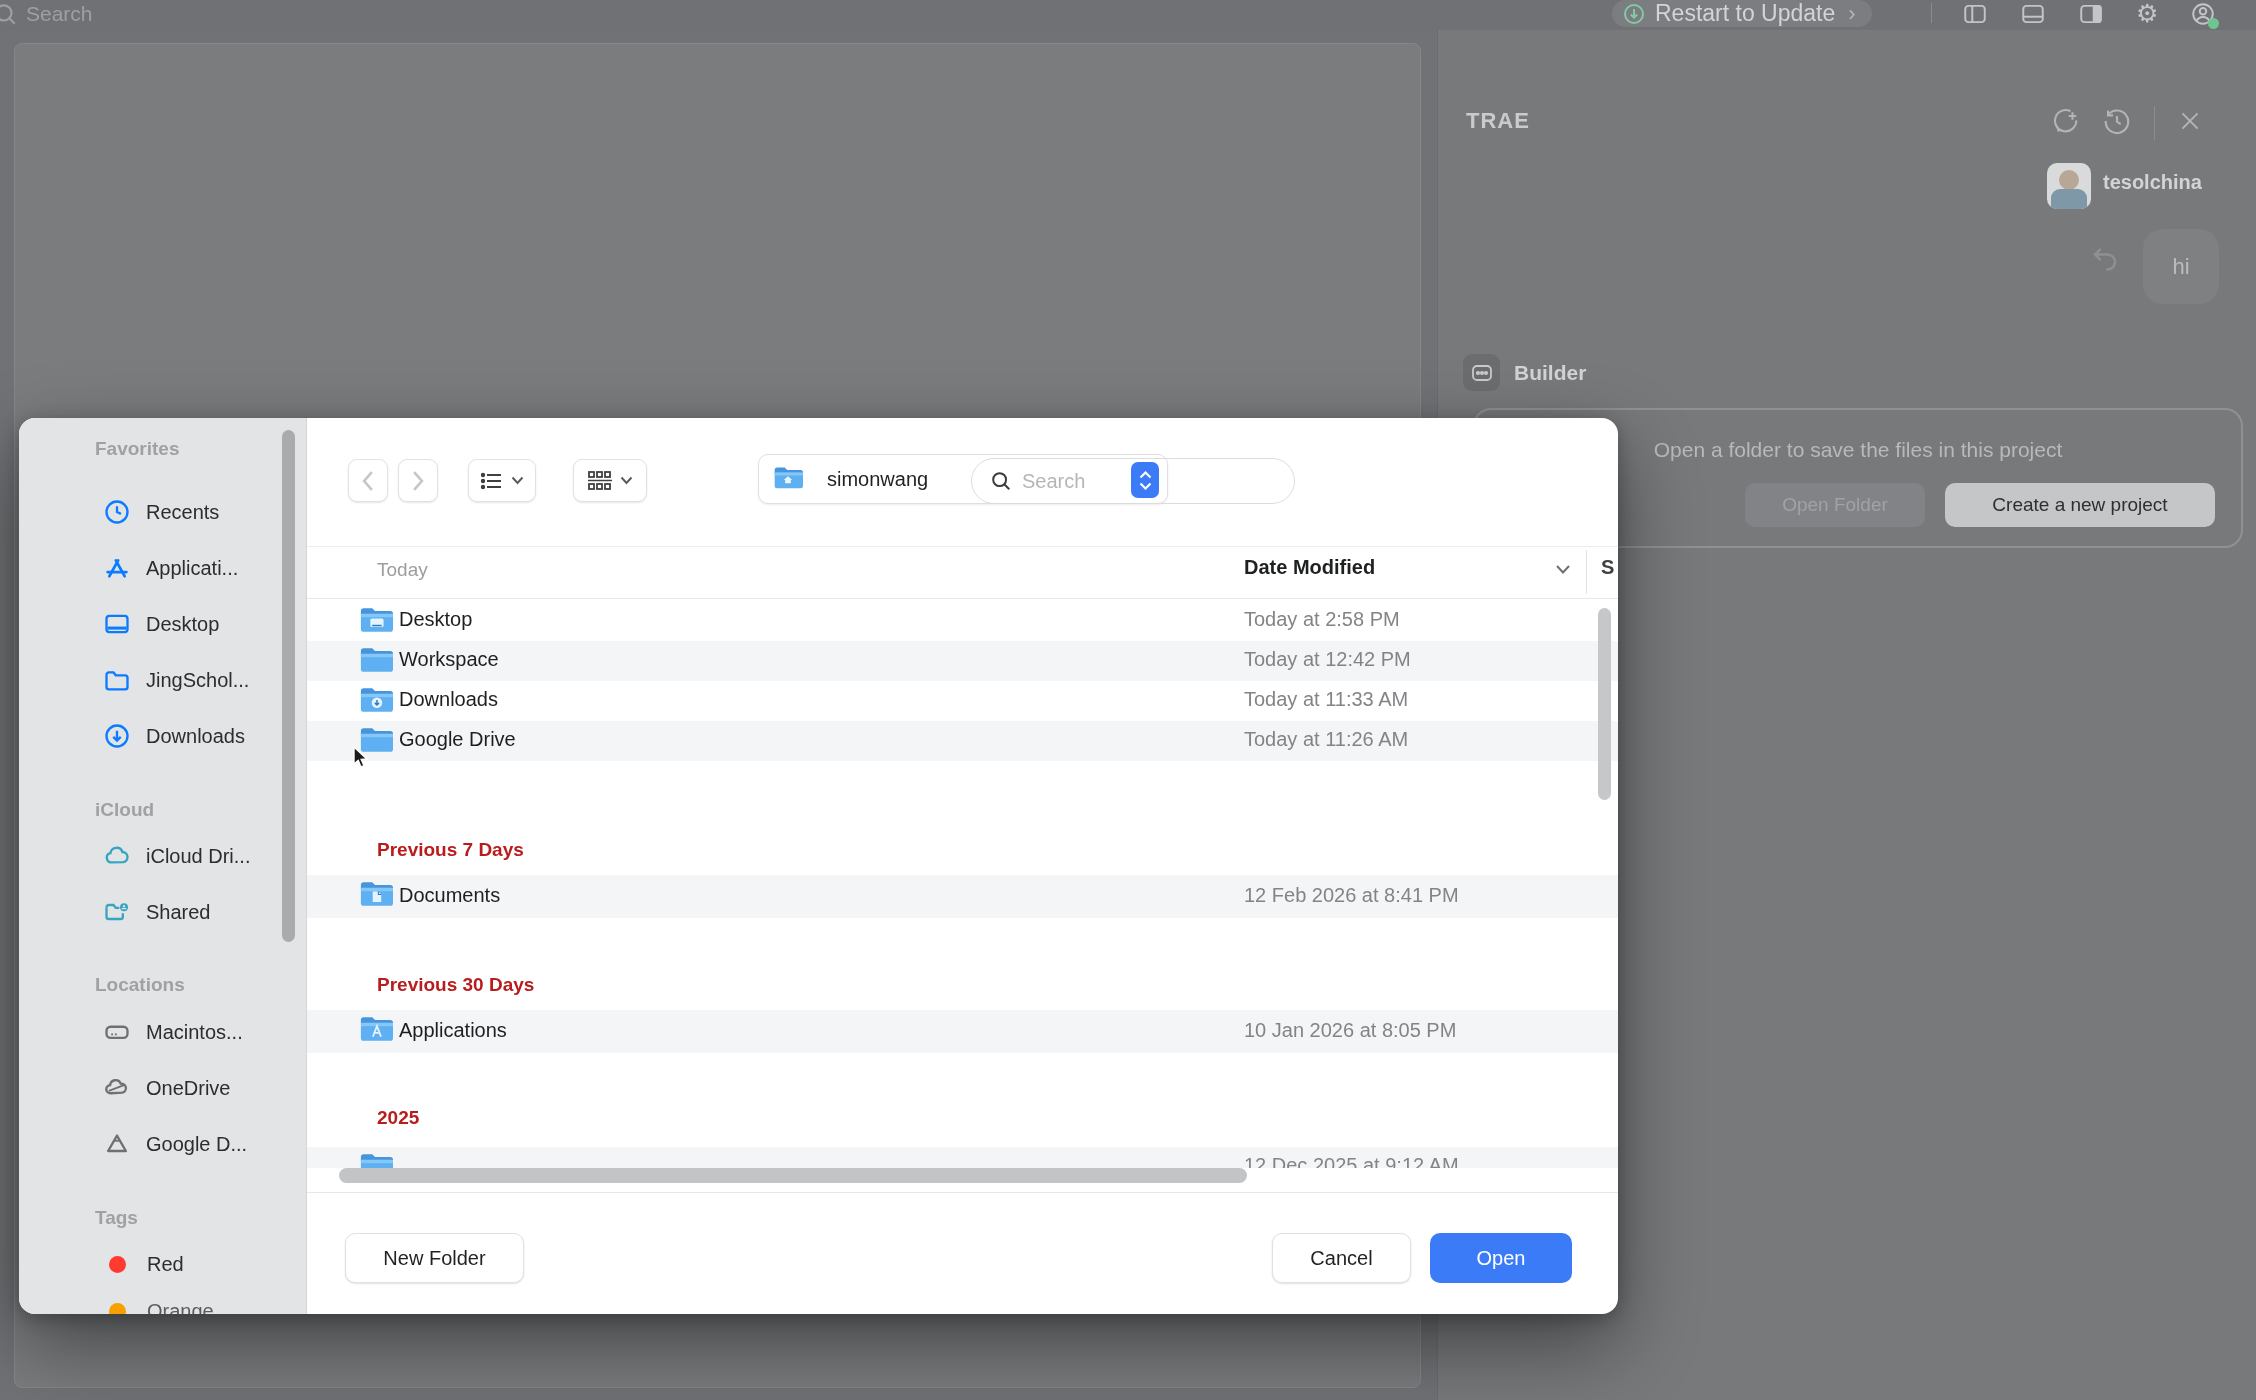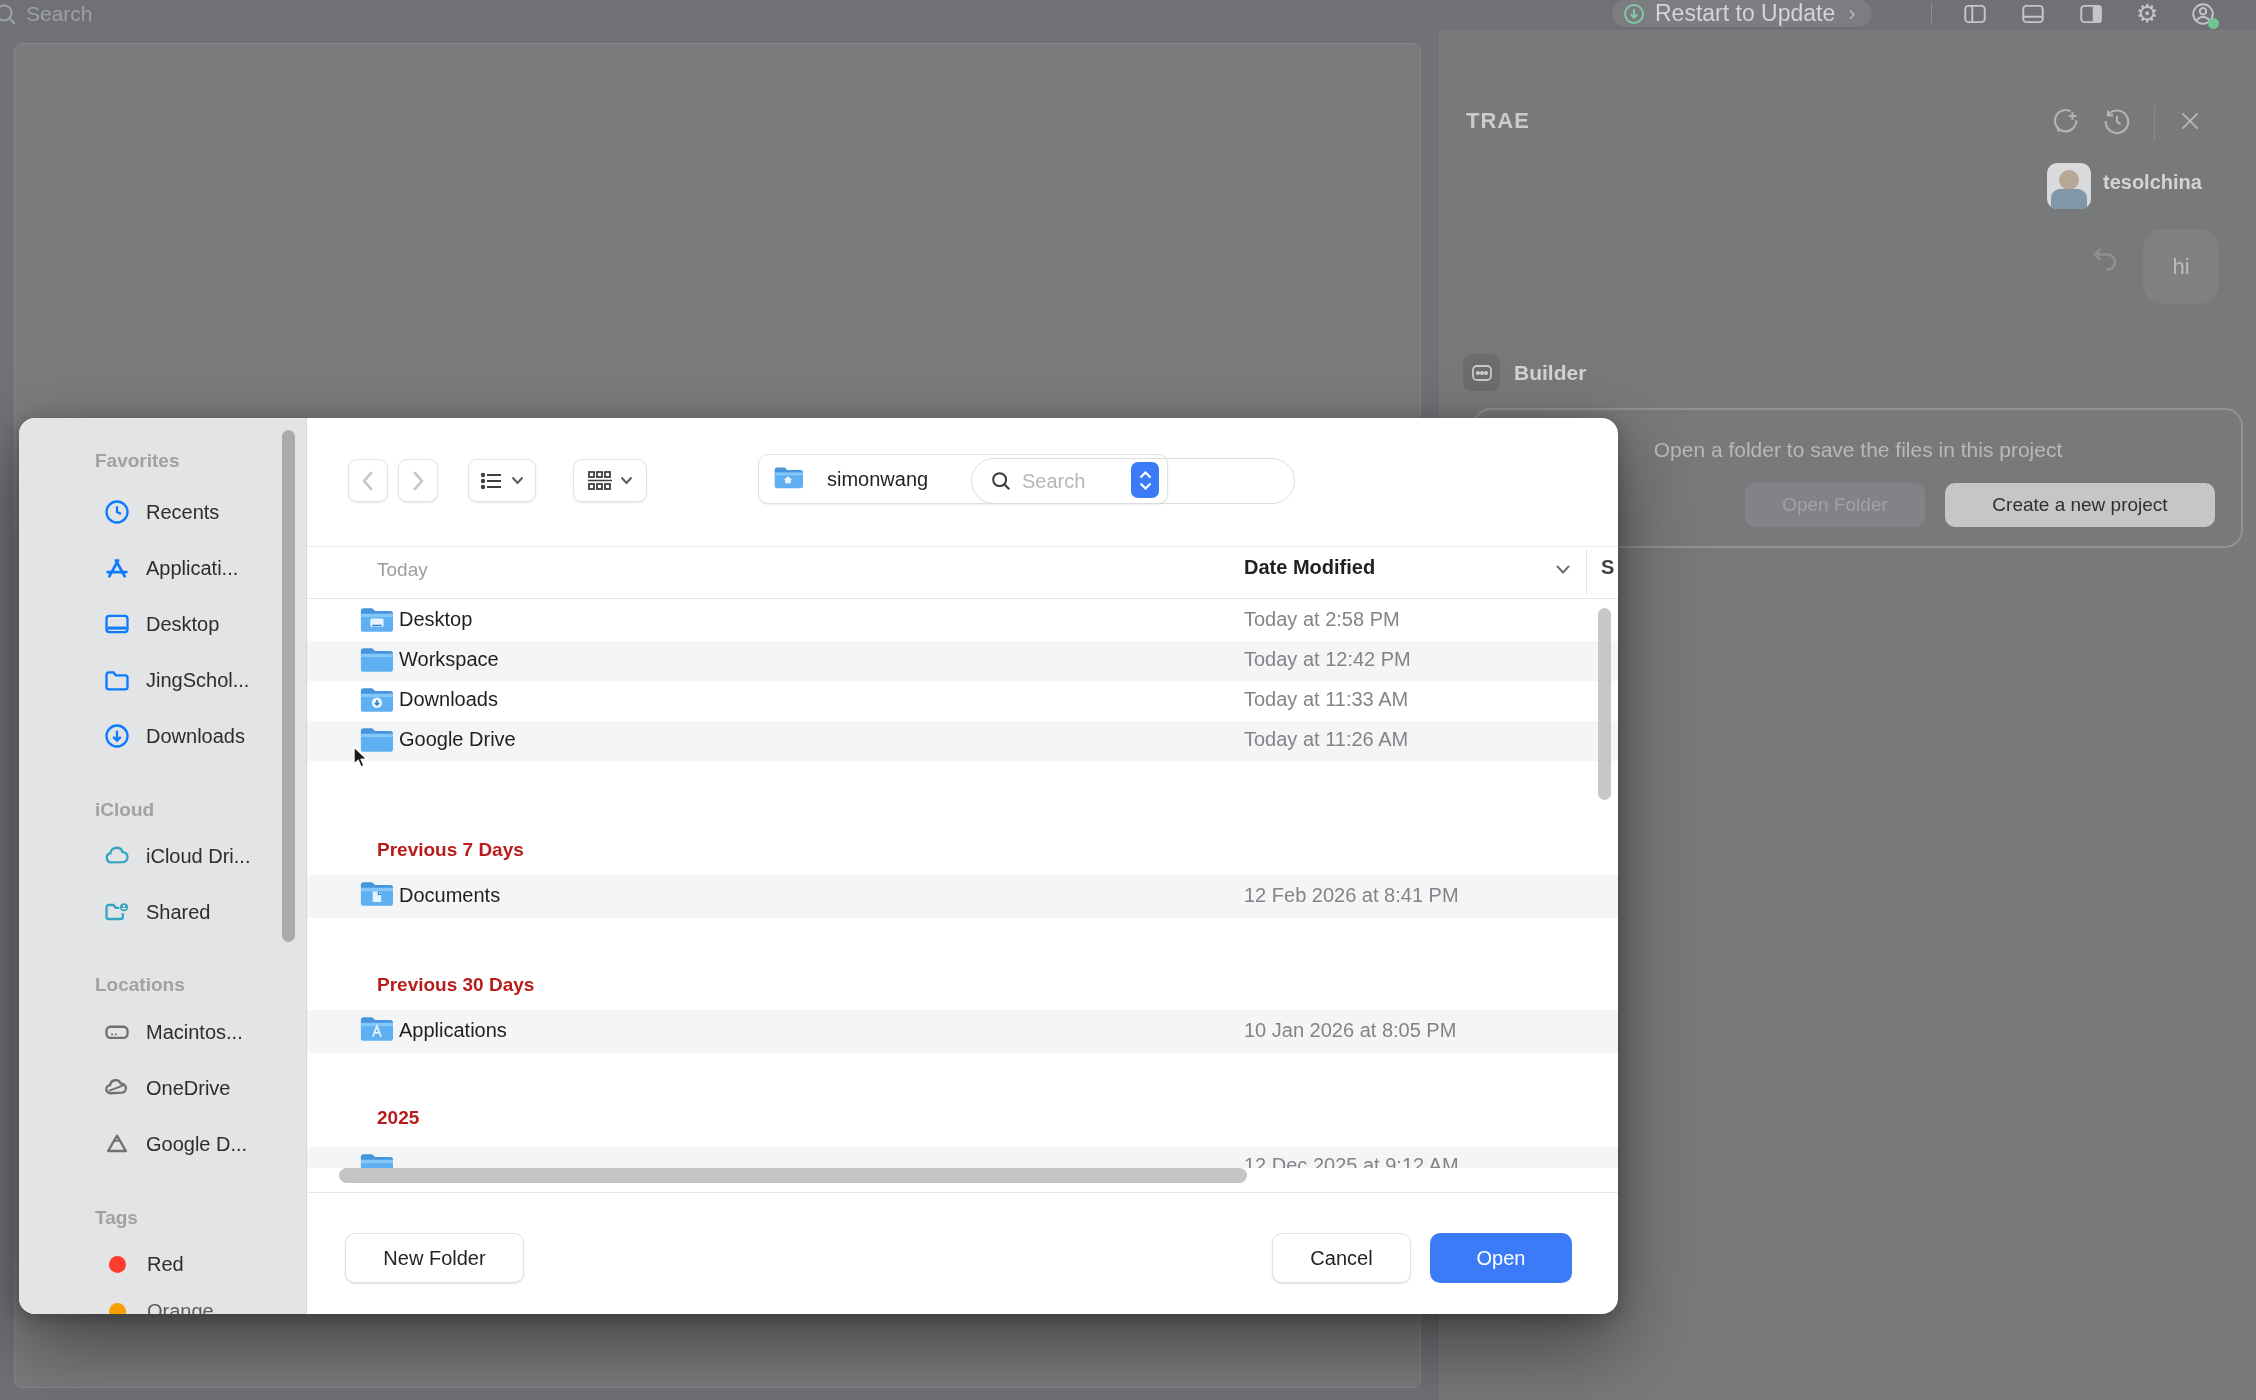--- a/index.html
+++ b/index.html
@@ -232,21 +232,21 @@
     <div class="card-btns">
       <div class="btn-openfolder">Open Folder</div>
       <div class="btn-createproj">Create a new project</div>
     </div>
   </div>
 </div>
 
 <div class="dialog">
 
   <div class="sb">
-    <div class="sb-head" style="top:32px">Favorites</div>
+    <div class="sb-head" style="top:20px">Favorites</div>
 
     <div class="sb-item" style="top:78px">
       <span class="sb-ic">
           <svg width="28" height="28" viewBox="0 0 24 24" fill="none" stroke="#0b7bff" stroke-width="2">
             <circle cx="12" cy="12" r="9"></circle>
             <path d="M12 7v5l3.4 1.6"></path>
           </svg>
         </span>
       <span class="lbl">Recents</span>
     </div>

